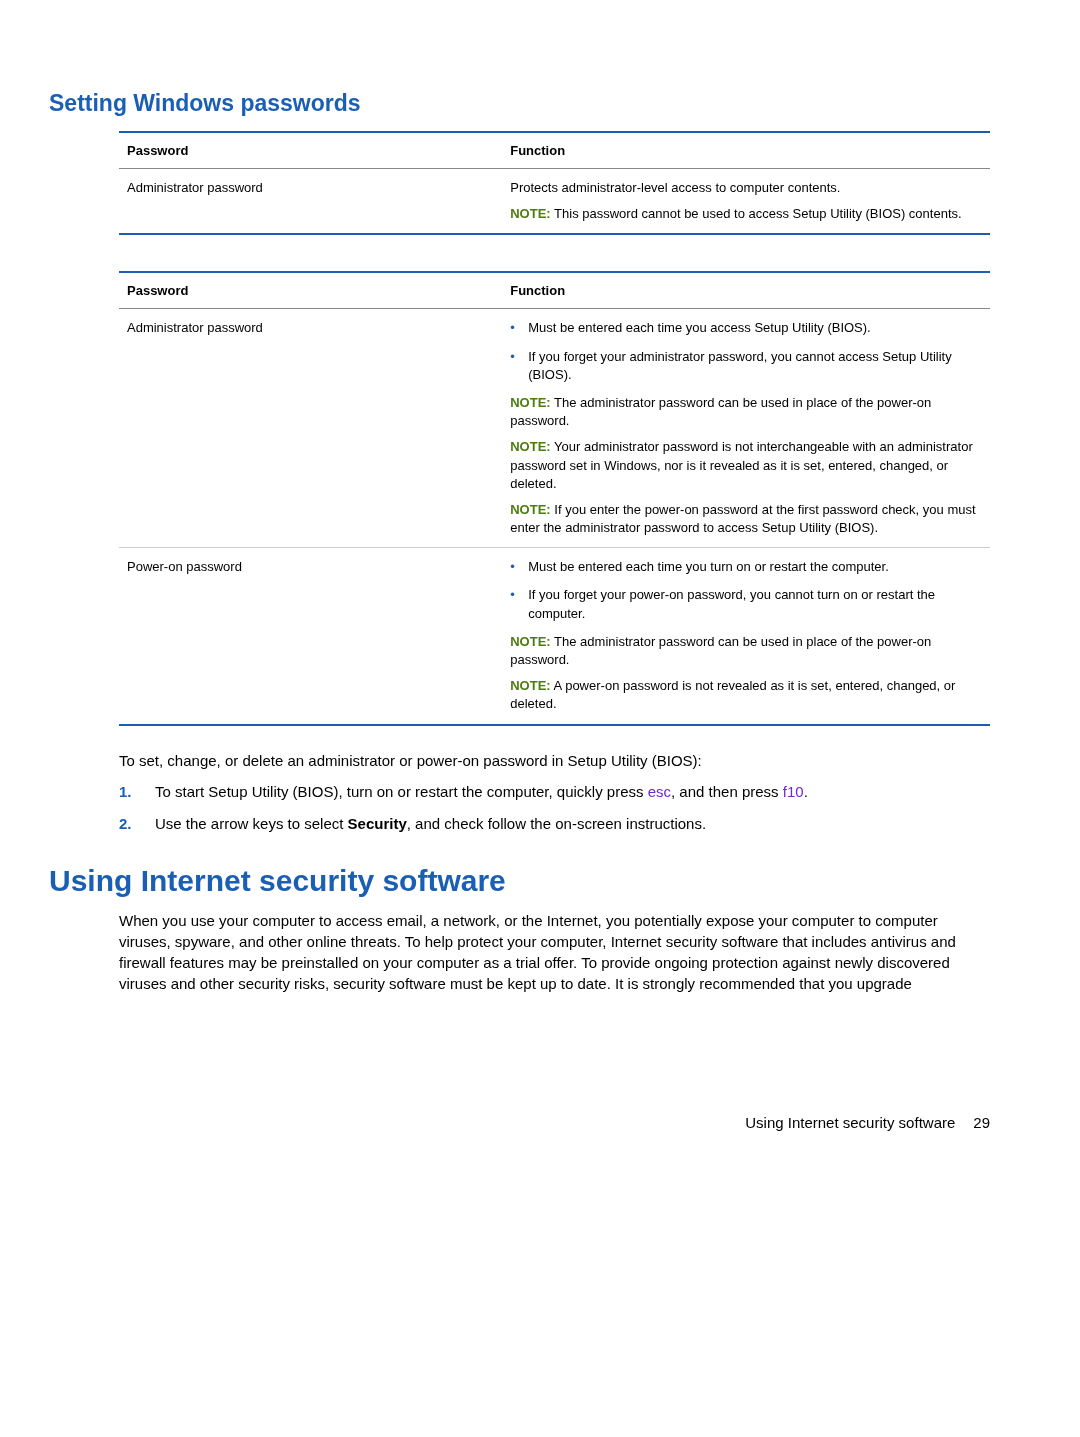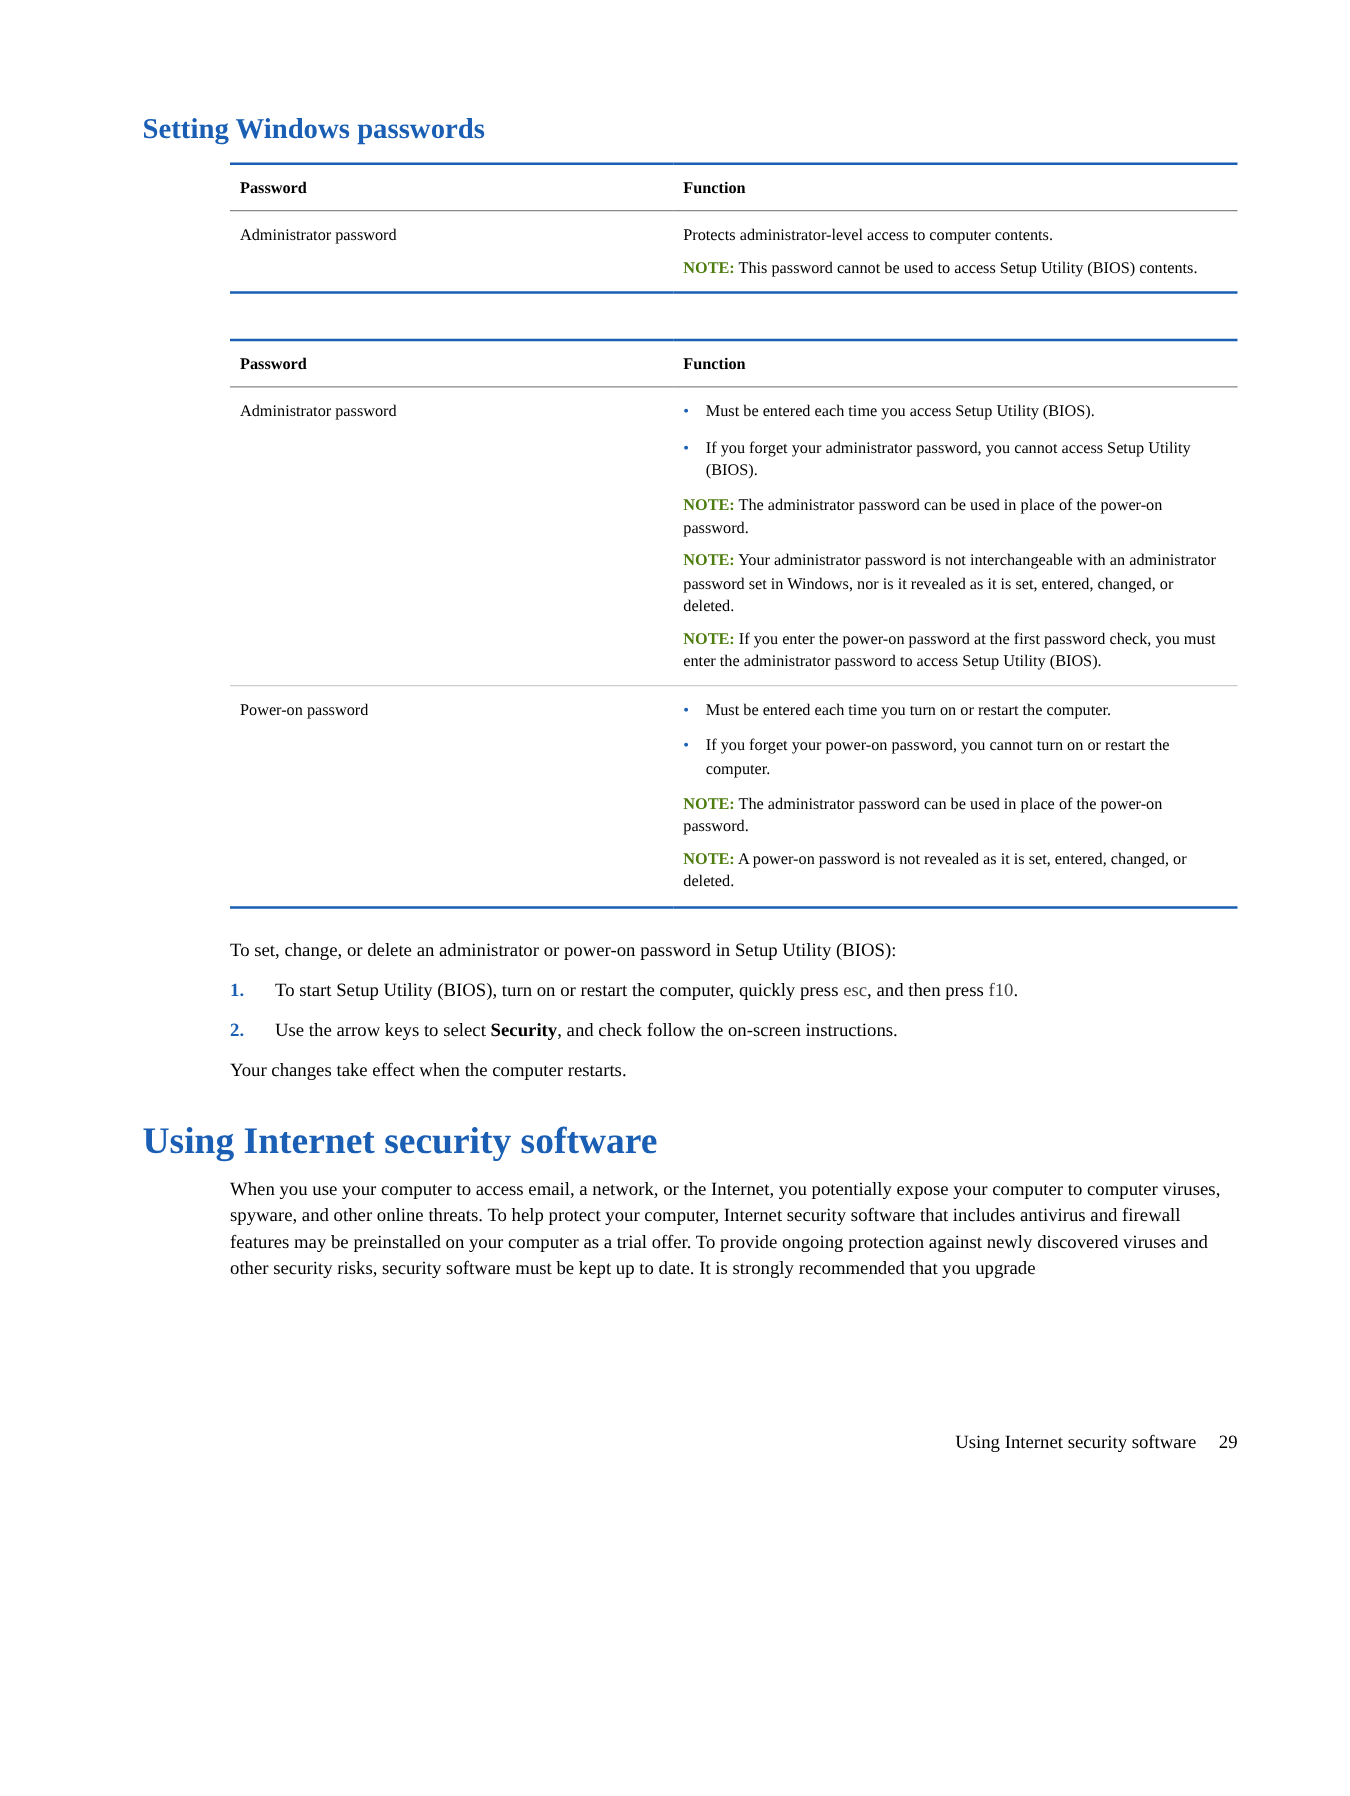--- a/index.html
+++ b/index.html
@@ -1,28 +1,28 @@
 <!DOCTYPE html>
 <html><head>
 <meta charset="utf-8">
 <style>
   * { box-sizing: border-box; margin: 0; padding: 0; }
   html, body { width: 1080px; background: #fff; font-family: Arial, Helvetica, sans-serif; color: #000; }
-  .page { padding: 90px 90px 60px 114px; font-family: Liberation Serif, serif; }
+  .page { padding: 90px 90px 60px 49px; }
   .h2 { color: #1a5fb4; font-size: 23px; font-weight: bold; margin-bottom: 14px; }
   .h1 { color: #1a5fb4; font-size: 30px; font-weight: bold; margin: 28px 0 12px 0; }
   .indent { margin-left: 70px; }
 
   table.box { width: 100%; border-collapse: collapse; border-top: 2px solid #1a5fb4; border-bottom: 2px solid #1a5fb4; font-size: 13px; }
   table.box th { text-align: left; font-weight: bold; padding: 10px 8px; border-bottom: 1px solid #888; vertical-align: top; }
   table.box td { padding: 10px 8px; border-bottom: 1px solid #ccc; vertical-align: top; line-height: 1.4; }
   table.box tr:last-child td { border-bottom: none; }
 
   .note-label { color: #4d7c0f; font-weight: bold; }
-  .key { color: #404040; }
+  .key { color: #6d28d9; }
 
   ul.bullets { list-style: none; padding: 0; margin: 0 0 8px 0; }
   ul.bullets li { position: relative; padding-left: 18px; margin-bottom: 10px; }
   ul.bullets li::before { content: "•"; color: #1a5fb4; position: absolute; left: 0; top: 0; font-size: 13px; }
   .para-sm { font-size: 15px; line-height: 1.4; }
 
   ol.steps { list-style: none; padding: 0; margin: 10px 0; }
   ol.steps li { position: relative; padding-left: 36px; font-size: 15px; line-height: 1.5; margin-bottom: 10px; }
   ol.steps li .num { position: absolute; left: 0; top: 0; color: #1a5fb4; font-weight: bold; }
 
@@ -118,21 +118,20 @@
       <li>
         <span class="num">1.</span>
         <span>To start Setup Utility (BIOS), turn on or restart the computer, quickly press </span><span class="key">esc</span><span>, and then press </span><span class="key">f10</span><span>.</span>
       </li>
       <li>
         <span class="num">2.</span>
         <span>Use the arrow keys to select </span><b>Security</b><span>, and check follow the on-screen instructions.</span>
       </li>
     </ol>
 
-    <div class="para-sm">Your changes take effect when the computer restarts.</div>
   </div>
 
   <div class="h1">Using Internet security software</div>
   <div class="indent">
     <div class="para-sm">When you use your computer to access email, a network, or the Internet, you potentially expose your computer to computer viruses, spyware, and other online threats. To help protect your computer, Internet security software that includes antivirus and firewall features may be preinstalled on your computer as a trial offer. To provide ongoing protection against newly discovered viruses and other security risks, security software must be kept up to date. It is strongly recommended that you upgrade</div>
   </div>
 
   <div class="footer">
     <span>Using Internet security software</span>
     <span>29</span>

